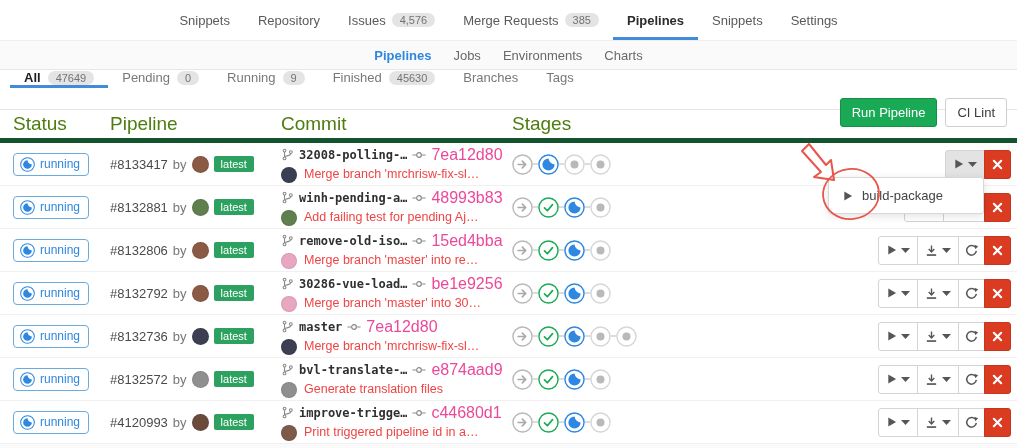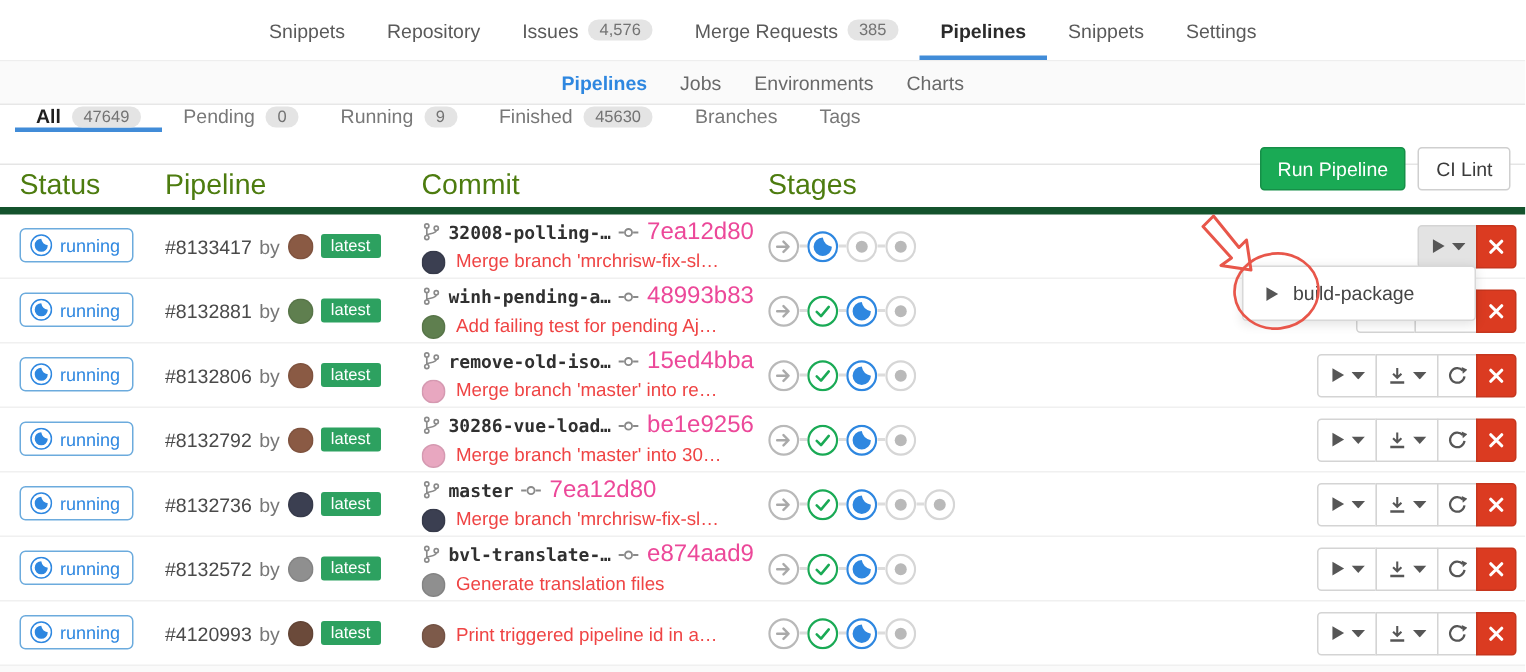--- a/index.html
+++ b/index.html
@@ -760,20 +760,38 @@
             </svg>
             <span>running</span>
           </a></div>
         <div class="cell cell-pipeline">
           <a class="pid">#4120993</a>
           <span class="by">by</span>
           <a class="avatar" style="background: rgb(107, 74, 58);"></a>
           <span class="latest">latest</span>
         </div>
         <div class="cell">
+          <div class="commit-line1">
+            <span class="cicon">
+              <svg width="13" height="13" viewBox="0 0 14 14" fill="none" stroke="#8a8a8a" stroke-width="1.2">
+                <circle cx="3.8" cy="2.8" r="1.5"></circle>
+                <circle cx="3.8" cy="11.2" r="1.5"></circle>
+                <circle cx="10.6" cy="4.4" r="1.5"></circle>
+                <path d="M3.8 4.3v5.4M10.6 5.9c0 3-6.8 2.1-6.8 3.8"></path>
+              </svg>
+            </span>
+            <a class="ref">improve-trigge…</a>
+            <span class="cicon">
+              <svg width="14" height="10" viewBox="0 0 16 10">
+                <circle cx="8" cy="5" r="2.7" fill="none" stroke="#8a8a8a" stroke-width="1.4"></circle>
+                <path d="M.5 5h4M11.5 5h4" stroke="#8a8a8a" stroke-width="1.4"></path>
+              </svg>
+            </span>
+            <a class="sha">c44680d1</a>
+          </div>
           <div class="commit-line2">
             <a class="avatar avatar-sm" style="background: rgb(125, 90, 74);"></a>
             <a class="msg">Print triggered pipeline id in a…</a>
           </div>
         </div>
         <div class="cell cell-stages">
           <a class="stage">
             <svg width="21" height="21" viewBox="0 0 22 22">
               <circle cx="11" cy="11" r="10" fill="#fff" stroke="#b9b9b9" stroke-width="1.5"></circle>
               <path d="M6.4 11h7.8M10.8 7.4l3.6 3.6-3.6 3.6" stroke="#a9a9a9" stroke-width="1.7" fill="none" stroke-linecap="round" stroke-linejoin="round"></path>

